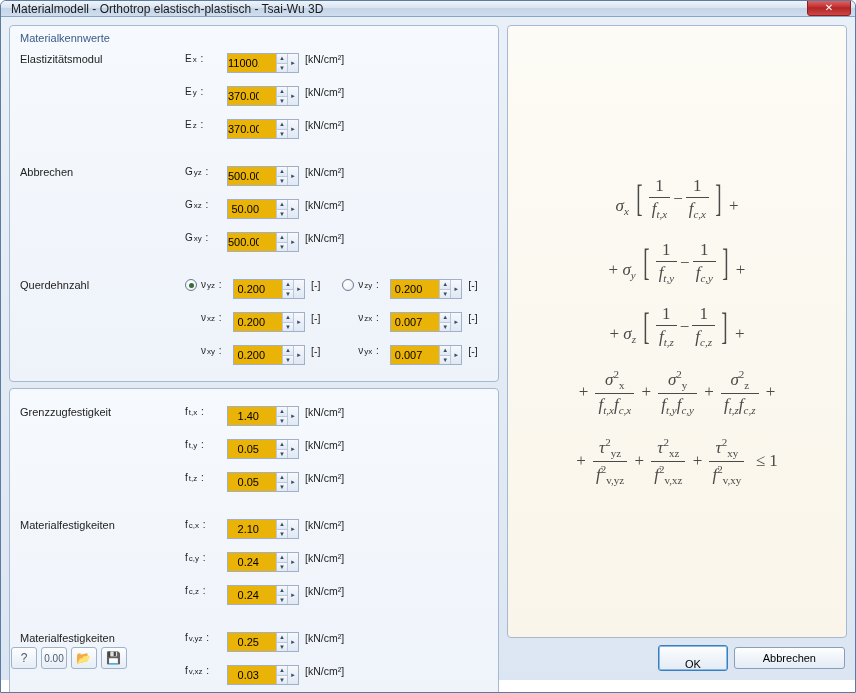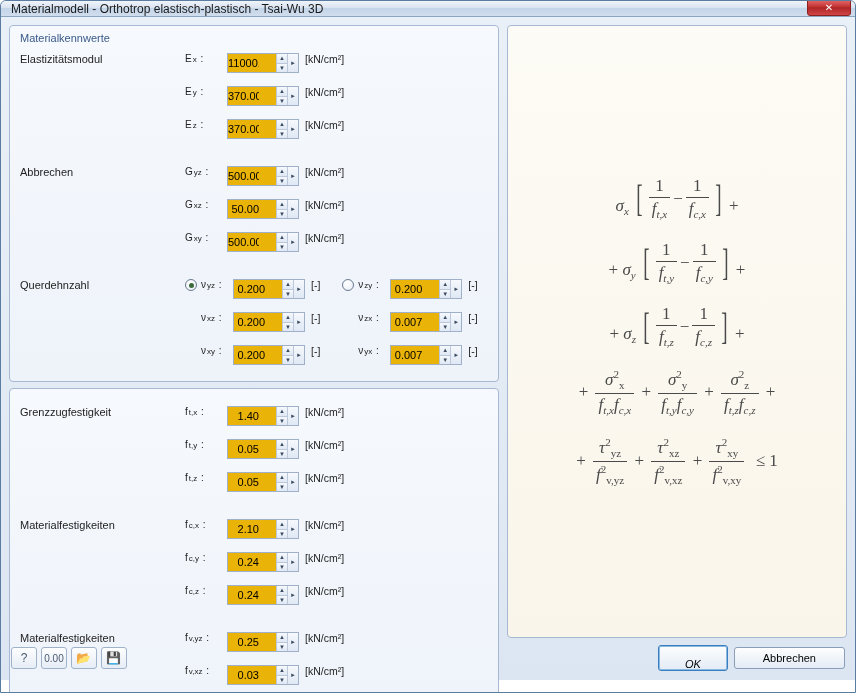--- a/index.html
+++ b/index.html
@@ -183,21 +183,20 @@
   border-radius: 3px;
   background: linear-gradient(to bottom, #fdfefe, #e3ebf5);
   font-size: 11px;
   margin-left: 6px;
   cursor: pointer;
 }
 .btn.primary {
   border: 1px solid #3a7fbf;
   box-shadow: 0 0 0 1px #8ab8e0 inset;
   padding: 12px 26px;
-  font-style: italic;
 }
 .gap-block { height: 12px; }
 </style>
 </head>
 <body>
 
 <div class="titlebar">
   <div class="titlebar-title">Materialmodell - Orthotrop elastisch-plastisch - Tsai-Wu 3D</div>
   <div class="close-btn">
       <span>✕</span>

